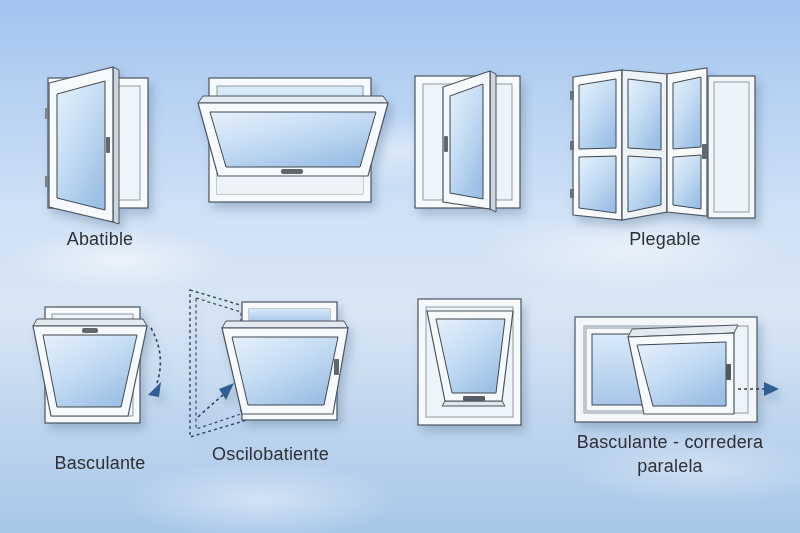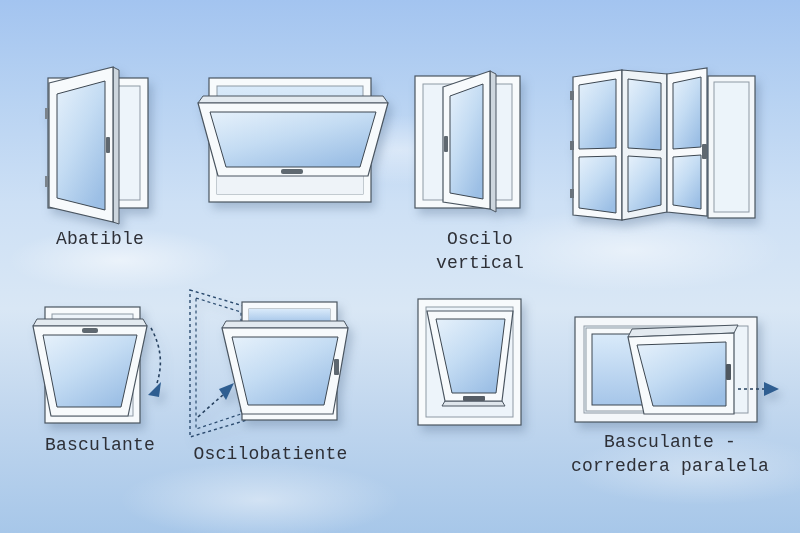--- a/index.html
+++ b/index.html
@@ -11,21 +11,20 @@
       radial-gradient(220px 60px at 630px 250px, rgba(255,255,255,.50), rgba(255,255,255,0) 70%),
       radial-gradient(180px 50px at 400px 150px, rgba(255,255,255,.40), rgba(255,255,255,0) 70%),
       radial-gradient(200px 55px at 260px 500px, rgba(255,255,255,.45), rgba(255,255,255,0) 70%),
       radial-gradient(190px 50px at 700px 470px, rgba(255,255,255,.35), rgba(255,255,255,0) 70%),
       linear-gradient(180deg,#a3c4f0 0%,#b7d2f2 18%,#cde0f5 38%,#d9e7f5 58%,#c0d6ee 78%,#a7c7e9 100%);
   }
   .win{position:absolute;filter:drop-shadow(4px 6px 5px rgba(70,95,130,.30));}
   .label{
     position:absolute;text-align:center;color:#2e3037;font-size:18px;line-height:1.32;
     letter-spacing:.2px;
-    font-family:Liberation Mono, monospace;
   }
   svg{display:block;}
 </style>
 </head>
 <body>
 
 <div class="canvas">
 
   <svg width="0" height="0" style="position:absolute">
     <defs>
@@ -76,21 +75,20 @@
       <rect x="15" y="16" width="105" height="132" fill="#f7fafc" stroke="#4a5560" stroke-width="1.2"></rect>
       <rect x="23" y="24" width="89" height="116" fill="rgba(233,242,250,0.75)" stroke="#8e99a4"></rect>
     </g>
     <g>
       <polygon points="90,11 96,14 96,152 90,149" fill="#cdd6de" stroke="#4a5560"></polygon>
       <polygon points="43,27 90,11 90,149 43,142" fill="#f7fafc" stroke="#4a5560" stroke-width="1.2"></polygon>
       <polygon points="50,36 83,24 83,139 50,133" fill="url(#gl)" stroke="#3d4751"></polygon>
       <rect x="44" y="76" width="4" height="16" rx="1" fill="#5f6870"></rect>
     </g>
   </svg>
-  <div class="label" style="left:400px;top:228px;width:160px">Oscilo vertical</div>
 
   <svg class="win" style="left:562px;top:58px" width="200" height="170" viewBox="0 0 200 170">
     <g>
       <rect x="146" y="18" width="47" height="142" fill="#f3f7fa" stroke="#4a5560" stroke-width="1.2"></rect>
       <rect x="152" y="24" width="35" height="130" fill="rgba(228,240,250,0.45)" stroke="#8e99a4"></rect>
     </g>
     <g>
       <polygon points="11,19 60,12 60,162 11,157" fill="#f8fafc" stroke="#4a5560" stroke-width="1.2"></polygon>
       <polygon points="17,27 54,21 54,90 17,91" fill="url(#gl)" stroke="#3d4751"></polygon>
       <polygon points="17,99 54,98 54,155 17,150" fill="url(#gl)" stroke="#3d4751"></polygon>
@@ -103,38 +101,39 @@
       <polygon points="66,21 99,25 99,92 66,90" fill="url(#gl)" stroke="#3d4751"></polygon>
       <polygon points="66,98 99,100 99,147 66,154" fill="url(#gl)" stroke="#3d4751"></polygon>
     </g>
     <g>
       <polygon points="105,16 145,10 145,158 105,154" fill="#f8fafc" stroke="#4a5560" stroke-width="1.2"></polygon>
       <polygon points="111,25 139,19 139,89 111,91" fill="url(#gl)" stroke="#3d4751"></polygon>
       <polygon points="111,99 139,97 139,151 111,147" fill="url(#gl)" stroke="#3d4751"></polygon>
       <rect x="140" y="86" width="5" height="15" rx="1" fill="#5f6870"></rect>
     </g>
   </svg>
+  <div class="label" style="left:565px;top:228px;width:200px">Plegable</div>
 
   <svg class="win" style="left:25px;top:297px" width="150" height="145" viewBox="0 0 150 145">
     <g>
       <rect x="20" y="10" width="95" height="116" fill="#f7fafc" stroke="#4a5560" stroke-width="1.2"></rect>
       <rect x="27" y="17" width="81" height="102" fill="rgba(233,242,250,0.75)" stroke="#8e99a4"></rect>
     </g>
     <g>
       <polygon points="12,22 118,22 122,29 8,29" fill="#e3eaf0" stroke="#4a5560"></polygon>
       <polygon points="8,29 122,29 103,119 26,119" fill="#f7fafc" stroke="#4a5560" stroke-width="1.2"></polygon>
       <polygon points="18,38 112,38 96,110 32,110" fill="url(#gl)" stroke="#3d4751"></polygon>
       <rect x="57" y="31" width="16" height="5" rx="2" fill="#5f6870"></rect>
     </g>
     <g>
       <path d="M126,31 Q141,58 132,86" fill="none" stroke="#27415f" stroke-width="1.6" stroke-dasharray="3 3"></path>
       <polygon points="123,98 136,85 134,100" fill="#2f5e91"></polygon>
     </g>
   </svg>
-  <div class="label" style="left:20px;top:434px;width:160px">Basculante</div>
+  <div class="label" style="left:20px;top:452px;width:160px">Basculante</div>
 
   <svg class="win" style="left:183px;top:281px" width="170" height="160" viewBox="0 0 170 160">
     <g>
       <polygon points="7,9 64,26 64,139 7,156" fill="none" stroke="#2a4a6e" stroke-width="1.4" stroke-dasharray="3 3"></polygon>
       <polygon points="13,17 58,31 58,133 13,148" fill="none" stroke="#2a4a6e" stroke-width="1.2" stroke-dasharray="3 3"></polygon>
     </g>
     <g>
       <rect x="59" y="21" width="95" height="118" fill="#f7fafc" stroke="#4a5560" stroke-width="1.2"></rect>
       <rect x="66" y="28" width="81" height="104" fill="rgba(233,242,250,0.75)" stroke="#8e99a4"></rect>
       <rect x="66" y="28" width="81" height="13" fill="url(#glv)"></rect>

